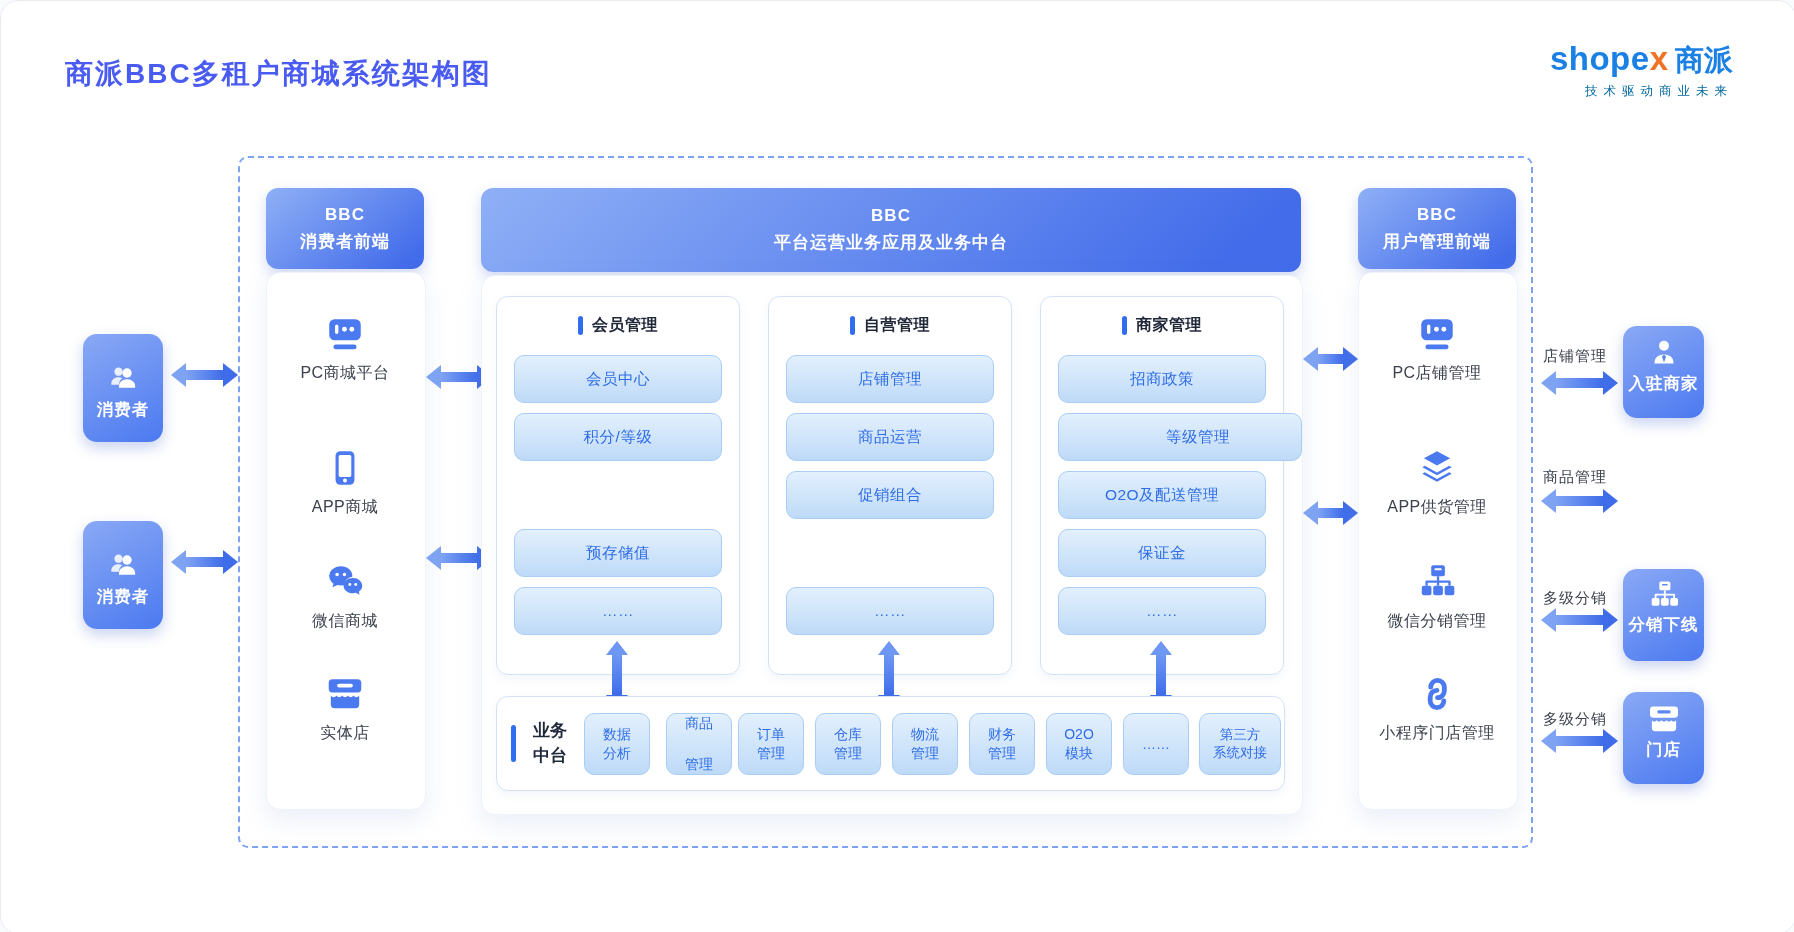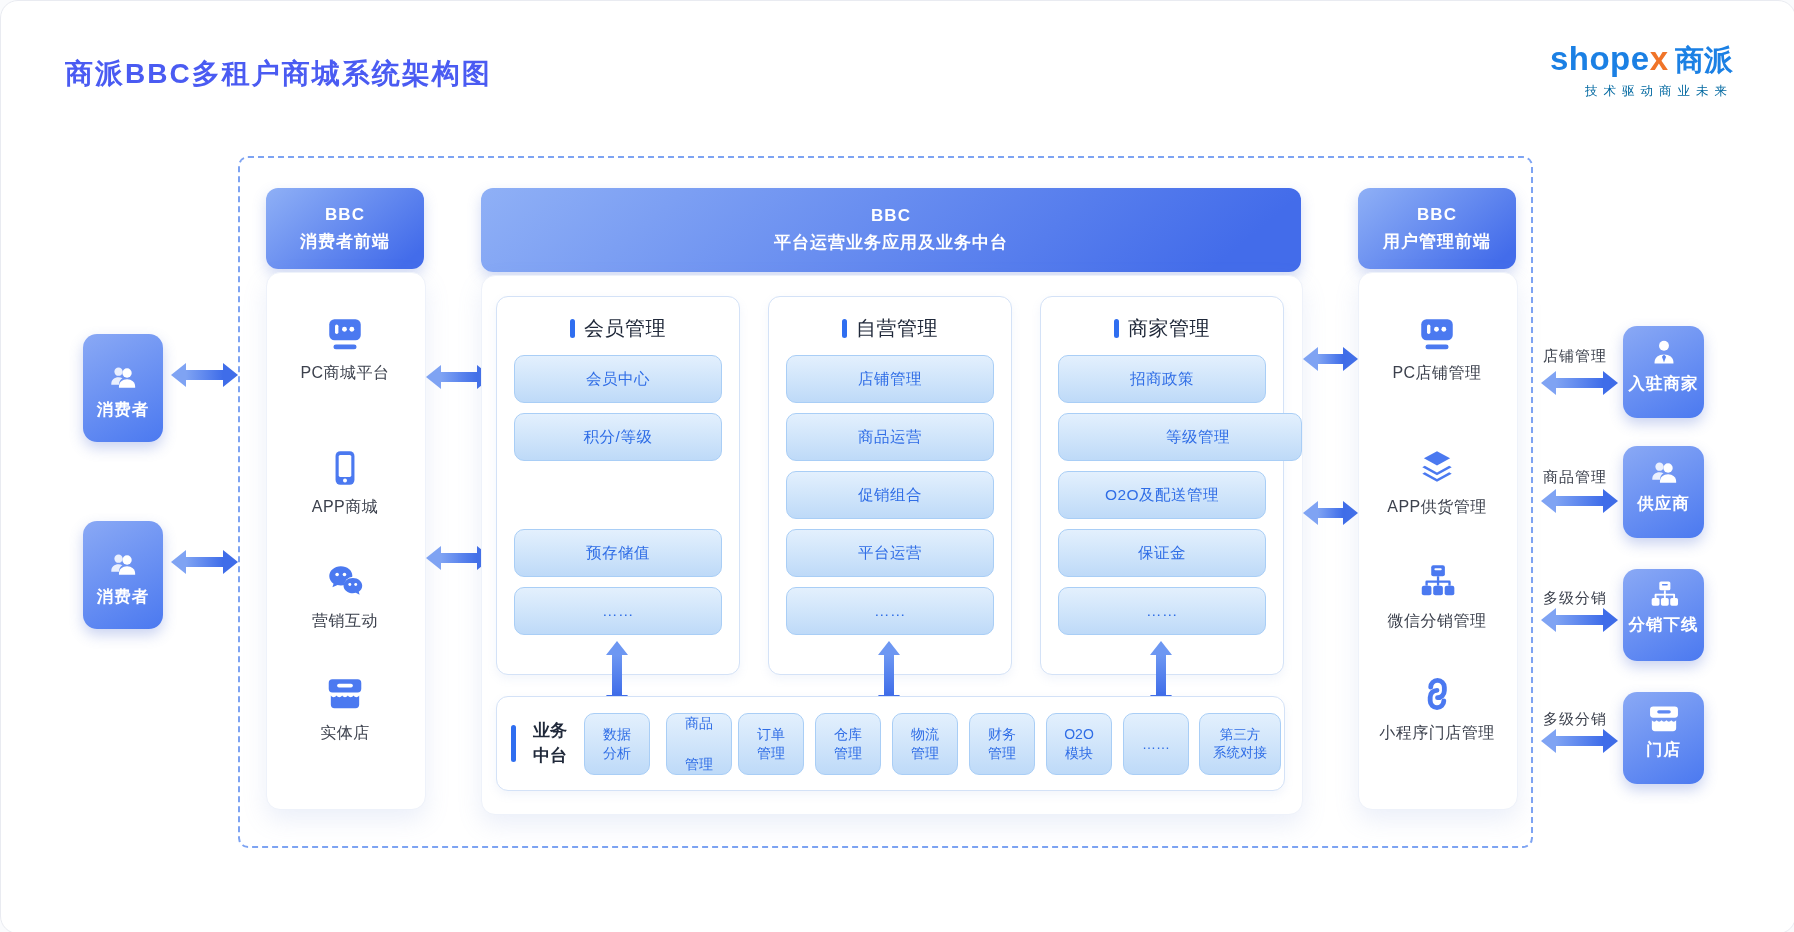--- a/index.html
+++ b/index.html
@@ -21,21 +21,21 @@
        box-shadow:0 6px 14px rgba(80,110,210,.25);font-size:17px;letter-spacing:1px;}
   .actor{background:linear-gradient(150deg,#8aa9f5 0%,#4b79f0 100%);border-radius:14px;
        display:flex;flex-direction:column;align-items:center;justify-content:flex-start;padding-top:26px;gap:3px;
        box-shadow:0 6px 14px rgba(80,110,210,.3);}
   .actor .alabel{color:#fff;font-weight:700;font-size:16.5px;letter-spacing:1px;}
   
   .wcard{background:#fff;border:1px solid #eef2fa;border-radius:14px;box-shadow:0 10px 24px rgba(130,155,215,.16);}
   .subcard{background:#fff;border:1px solid #d4e2f7;border-radius:12px;box-shadow:0 4px 10px rgba(130,160,220,.10);}
   .cardtitle{position:absolute;left:0;right:0;top:18px;display:flex;align-items:center;justify-content:center;gap:9px;}
   .cardtitle .bar{width:5px;height:19px;border-radius:2.5px;background:#2f6ef0;}
-  .cardtitle .txt{font-size:20px;font-weight:400;color:#20293a;letter-spacing:.5px;}
+  .cardtitle .txt{font-size:16px;font-weight:700;color:#20293a;letter-spacing:.5px;}
   .pill{position:absolute;left:17px;width:206px;height:46px;border-radius:10px;border:1px solid #a9cef6;
         background:linear-gradient(180deg,#e3f0fd 0%,#bedaf8 100%);
         display:flex;align-items:center;justify-content:center;color:#2f6de6;font-size:15.5px;font-weight:500;letter-spacing:.5px;}
   
   .mprow{background:#fff;border:1px solid #d4e2f7;border-radius:12px;box-shadow:0 4px 10px rgba(130,160,220,.10);}
   .mpbar{position:absolute;left:14px;top:28px;width:5px;height:37px;border-radius:2.5px;background:#2f6ef0;}
   .mplabel{position:absolute;left:26px;top:22px;width:54px;font-size:17px;font-weight:700;color:#20293a;line-height:1.45;text-align:center;}
   .modpill{position:absolute;top:16px;height:60px;border-radius:10px;border:1px solid #a9cef6;
         background:linear-gradient(180deg,#e3f0fd 0%,#bedaf8 100%);
         display:flex;flex-direction:column;align-items:center;justify-content:center;color:#2f6de6;font-size:14px;font-weight:500;line-height:1.35;}
@@ -131,21 +131,21 @@
   <div class="abs colitem" style="left:265px;top:560px;">
     <svg class="colicon" width="44" height="42" viewBox="0 0 40 40" fill="currentColor">
         <path d="M16 5C9.9 5 5 9.2 5 14.4c0 3 1.6 5.6 4.1 7.3L8 25l4.9-2.2a13 13 0 0 0 3.1.5c6.1 0 11-4.2 11-9.3S22.1 5 16 5z"></path>
         <circle cx="12.5" cy="12.8" r="1.7" style="fill:var(--hole)"></circle>
         <circle cx="19.5" cy="12.8" r="1.7" style="fill:var(--hole)"></circle>
         <circle cx="27.5" cy="23.5" r="8.4" style="fill:var(--hole)"></circle>
         <path d="M27.5 16.2c4.9 0 8.9 3.3 8.9 7.3 0 2.3-1.3 4.4-3.3 5.7l.8 3-3.6-1.9c-.9.2-1.8.4-2.8.4-4.9 0-8.9-3.2-8.9-7.2s4-7.3 8.9-7.3z"></path>
         <circle cx="24.6" cy="22.3" r="1.4" style="fill:var(--hole)"></circle>
         <circle cx="30.2" cy="22.3" r="1.4" style="fill:var(--hole)"></circle>
       </svg>
-    <div class="collabel">营销互动</div>
+    <div class="collabel">微信商城</div>
   </div>
   <div class="abs colitem" style="left:265px;top:672px;">
     <svg class="colicon" width="42" height="42" viewBox="0 0 40 40" fill="currentColor">
         <path d="M8 6h24a3.5 3.5 0 0 1 3.5 3.5v5.5a3.5 3.5 0 0 1-3.5 3.5H8a3.5 3.5 0 0 1-3.5-3.5V9.5A3.5 3.5 0 0 1 8 6z"></path>
         <rect x="12.5" y="10.2" width="15" height="3.6" rx="1.8" style="fill:var(--hole)"></rect>
         <path d="M6.5 21.5c1.4 2.1 4 2.1 5.4 0 1.4 2.1 4 2.1 5.4 0 1.4 2.1 4 2.1 5.4 0 1.4 2.1 4 2.1 5.4 0 1.4 2.1 4 2.1 5.4 0V30a3.5 3.5 0 0 1-3.5 3.5H10A3.5 3.5 0 0 1 6.5 30z"></path>
       </svg>
     <div class="collabel">实体店</div>
   </div>
 
@@ -170,21 +170,20 @@
   </div>
 
   <div class="abs subcard" style="left:767px;top:295px;width:242px;height:377px;">
     <div class="cardtitle">
       <span class="bar"></span>
       <span class="txt">自营管理</span>
     </div>
     <div class="pill" style="top:58px;">店铺管理</div>
     <div class="pill" style="top:116px;">商品运营</div>
     <div class="pill" style="top:174px;">促销组合</div>
-    <div class="pill" style="top:232px;">平台运营</div>
     <div class="pill" style="top:290px;">……</div>
   </div>
 
   <div class="abs subcard" style="left:1039px;top:295px;width:242px;height:377px;">
     <div class="cardtitle">
       <span class="bar"></span>
       <span class="txt">商家管理</span>
     </div>
     <div class="pill" style="top:58px;">招商政策</div>
     <div class="pill" style="top:116px;padding-left:36px;">等级管理</div>
@@ -299,31 +298,20 @@
           <circle cx="20" cy="12" r="5.5"></circle>
           <path d="M9.5 30.5c0-5.5 4.7-8.8 10.5-8.8s10.5 3.3 10.5 8.8v1.1h-21z"></path>
         </g>
         <path d="M20 21.7l-2.3 2.6 2.3 6.2 2.3-6.2z" fill="#5d88f3"></path>
       </svg>
     <div class="alabel">入驻商家</div>
   </div>
 
   <div class="abs plabel" style="left:1542px;top:467px;">商品管理</div>
   <div class="abs harrow" style="left:1555px;top:495px;width:47px;"></div>
-  <div class="abs pbox" style="left:1622px;top:445px;width:81px;height:83px;">
-    <svg width="36" height="36" viewBox="0 0 40 40">
-        <g fill="#fff">
-          <circle cx="15" cy="13" r="4.6" opacity=".85"></circle>
-          <path d="M7 26.5c0-4.4 3.6-7.3 8-7.3 1.6 0 3.1.4 4.4 1.1-2.3 1.5-3.8 3.7-3.8 6.2v1H7z" opacity=".85"></path>
-          <circle cx="24.5" cy="14.5" r="5.2"></circle>
-          <path d="M15.5 29.5c0-4.8 4-8 9-8s9 3.2 9 8v1.2h-18z"></path>
-        </g>
-      </svg>
-    <div class="alabel">供应商</div>
-  </div>
 
   <div class="abs plabel" style="left:1542px;top:588px;">多级分销</div>
   <div class="abs harrow" style="left:1555px;top:614px;width:47px;"></div>
   <div class="abs pbox" style="left:1622px;top:568px;width:81px;height:83px;">
     <svg width="34" height="34" viewBox="0 0 40 40" fill="#fff">
         <rect x="14.5" y="4" width="13" height="10.5" rx="2"></rect>
         <rect x="17.5" y="7" width="7" height="1.9" rx=".95" fill="#5d88f3"></rect>
         <rect x="19.9" y="14.5" width="2.2" height="4.5"></rect>
         <rect x="9" y="18.5" width="24" height="2.2" rx="1.1"></rect>
         <rect x="9" y="20" width="2.2" height="3.5"></rect>

